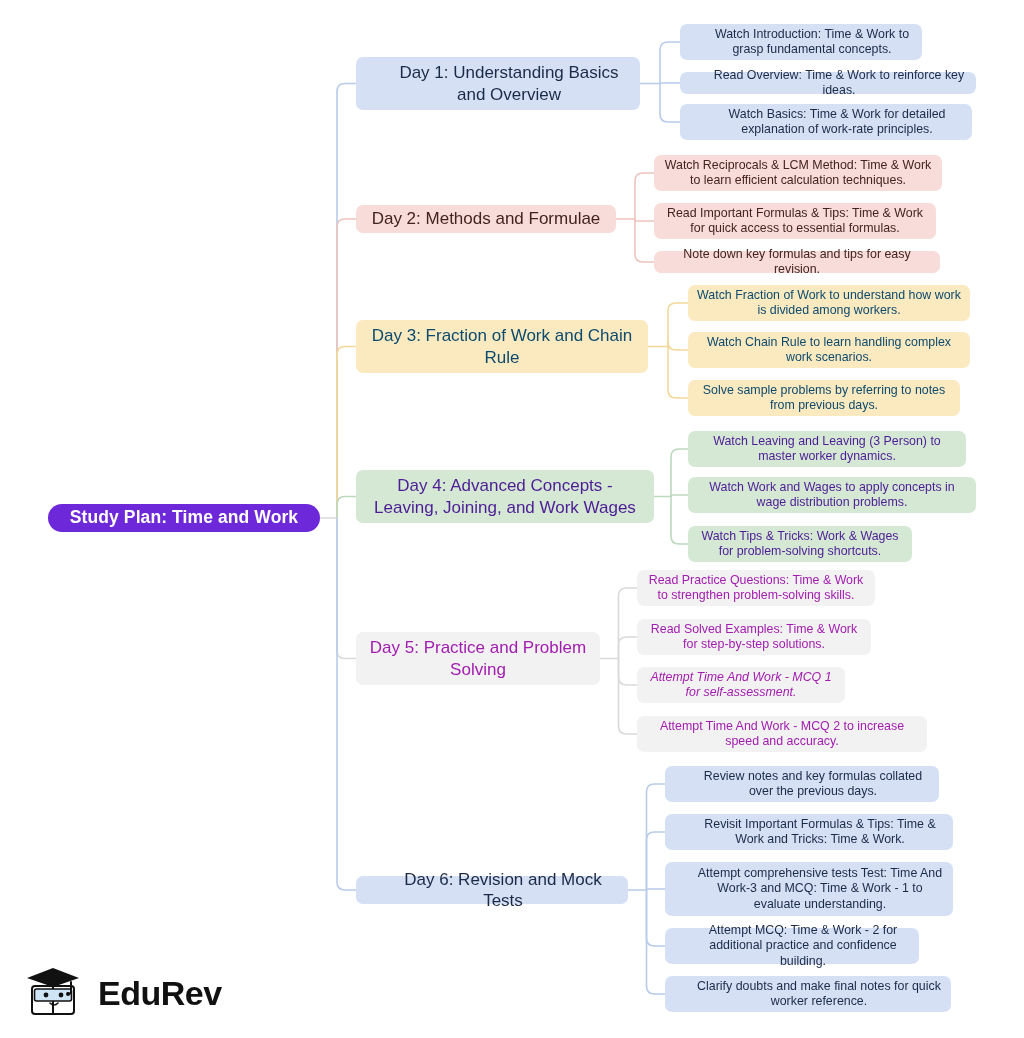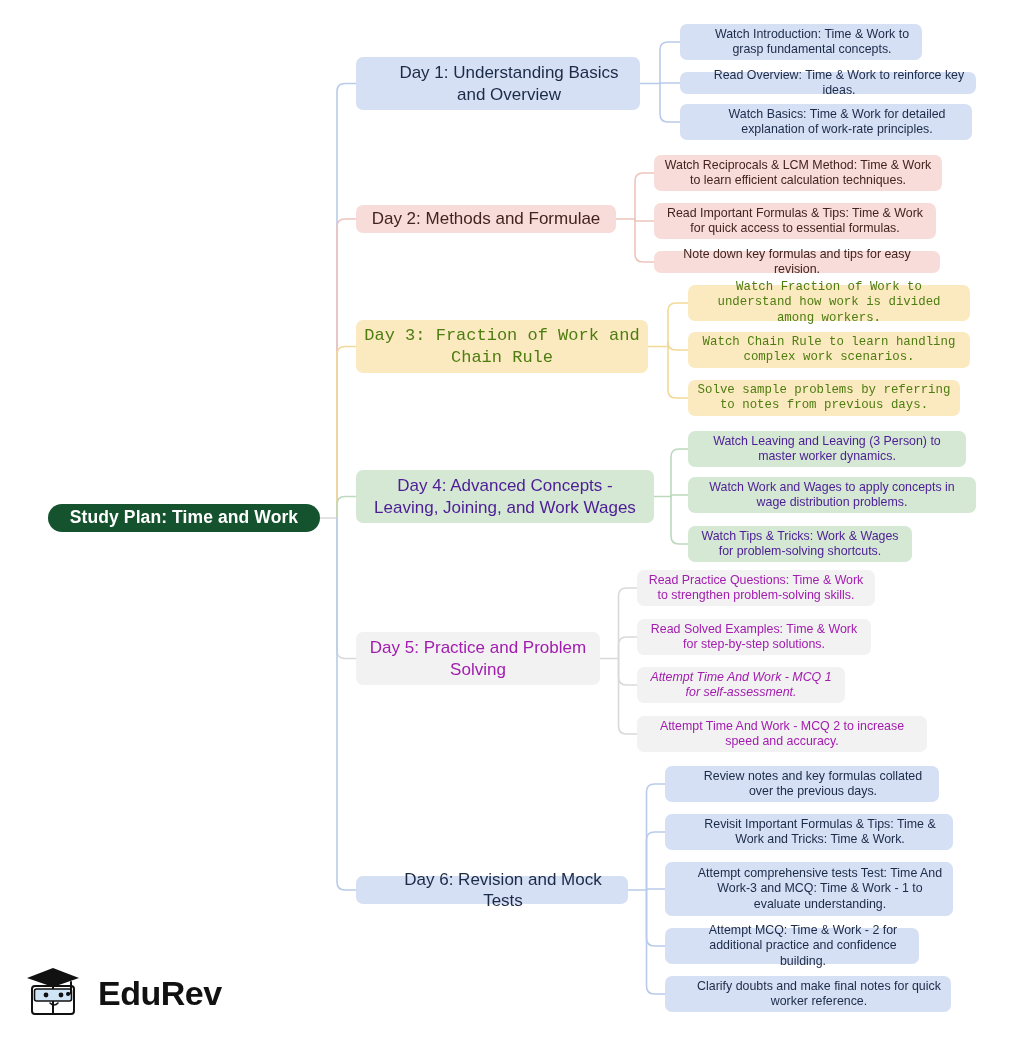--- a/index.html
+++ b/index.html
@@ -32,39 +32,39 @@
     box-sizing: border-box;
     display: flex;
     align-items: center;
     justify-content: center;
     text-align: center;
     border-radius: 7px;
     line-height: 1.25;
     padding: 4px 8px;
   }
   .root {
-    background: #14532d;
+    background: #6d28d9;
     color: #ffffff;
     font-size: 17.5px;
     font-weight: bold;
     border-radius: 14px;
     letter-spacing: 0.1px;
   }
   .branch {
     font-size: 17px;
     font-weight: normal;
   }
   .leaf {
     font-size: 12.4px;
     font-weight: normal;
   }
   
   .c-blue   { background: #d6e0f5; color: #1b2a47; padding-left: 30px; }
   .c-pink   { background: #f8dcd9; color: #44231f; }
-  .c-yellow { background: #fbe9c0; color: #4d7c0f; font-family: Liberation Mono, monospace; }
+  .c-yellow { background: #fbe9c0; color: #0c4a6e; }
   .c-green  { background: #d4e8d4; color: #4c1d95; }
   .c-gray   { background: #f2f2f2; color: #a21caf; }
 
   #logo {
     position: absolute;
     left: 26px;
     top: 962px;
     width: 200px;
     height: 62px;
     display: flex;

